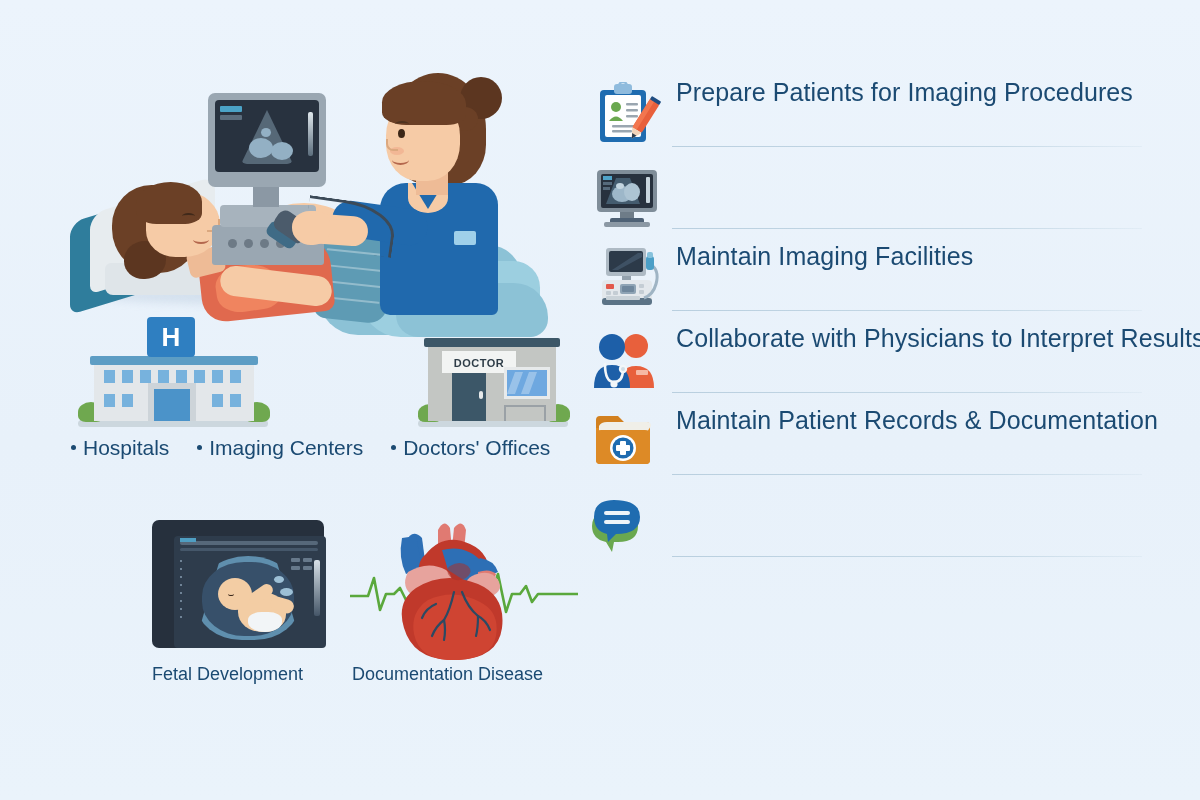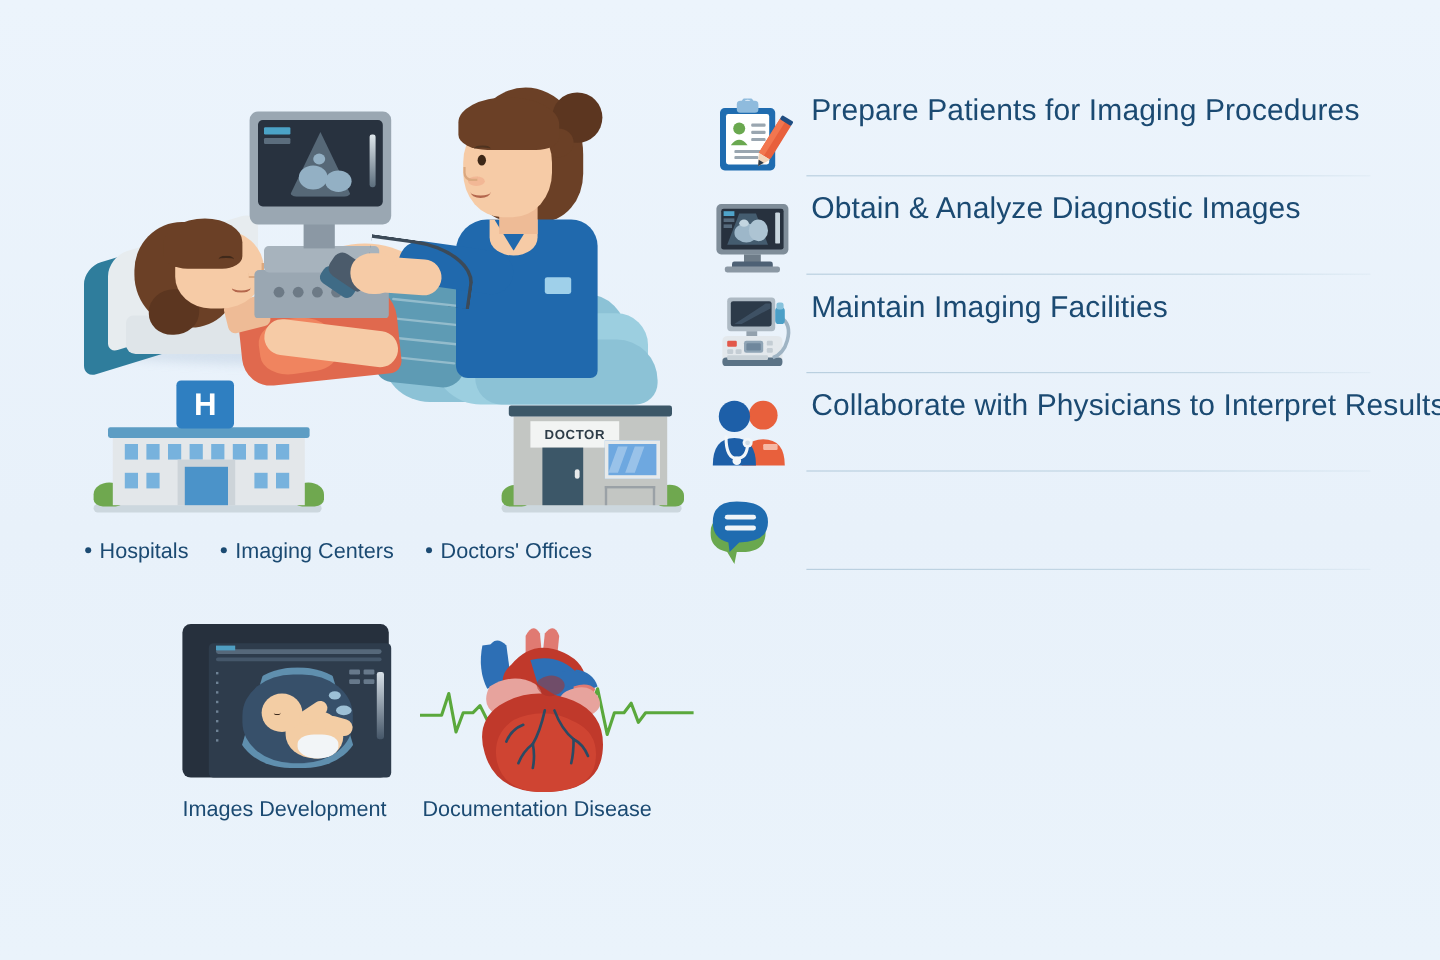--- a/index.html
+++ b/index.html
@@ -611,25 +611,25 @@
   .glass-sheen {
     position: absolute;
     background: rgba(255,255,255,0.30);
     transform: skewX(-20deg);
   }
 
   
   #workplaces {
     position: absolute;
     left: 60px;
-    top: 444px;
+    top: 433px;
     width: 500px;
-    text-align: left;
+    text-align: center;
     color: #1b4a72;
-    font-size: 18px;
+    font-size: 21px;
     line-height: 30px;
   }
   #workplaces .wp-row { white-space: nowrap; }
   .wp-item {
     display: inline-block;
     margin: 0 11px;
   }
   .wp-dot {
     display: inline-block;
     width: 5px; height: 5px;
@@ -1022,21 +1022,21 @@
               <path d="M128 102 q0 12 -2 20"></path>
               <path d="M86 90 q-10 4 -14 14"></path>
             </g>
             <path d="M100 52 q10 -6 18 0 q6 6 -2 12 q-12 6 -18 -4 q-2 -6 2 -8 z" fill="#a8322a" opacity="0.55"></path>
           </g>
         </svg>
       </div>
     </div>
 
     <div id="captions">
-      <div class="cap" id="cap-fetal">Images Development</div>
+      <div class="cap" id="cap-fetal">Fetal Development</div>
       <div class="cap" id="cap-cardio">Documentation Disease</div>
     </div>
   </div>
 
   <div id="duties">
 
     <div class="duty">
       <div class="duty-icon">
         <svg width="72" height="64" viewBox="0 0 72 64">
           <rect x="8" y="8" width="46" height="52" rx="4" fill="#1f6cb0"></rect>
@@ -1074,21 +1074,20 @@
           <ellipse cx="28" cy="22" rx="4" ry="3" fill="#c3d5e0"></ellipse>
           <rect x="11" y="12" width="9" height="4" fill="#4fa3c9"></rect>
           <rect x="11" y="18" width="9" height="3" fill="#566a7c"></rect>
           <rect x="11" y="23" width="7" height="3" fill="#566a7c"></rect>
           <rect x="54" y="13" width="4" height="26" rx="1" fill="#c9d6de"></rect>
           <rect x="28" y="48" width="14" height="8" fill="#6e7c88"></rect>
           <rect x="18" y="54" width="34" height="6" rx="2" fill="#4e6175"></rect>
           <rect x="12" y="58" width="46" height="5" rx="2" fill="#8b98a4"></rect>
         </svg>
       </div>
-      <div class="duty-label">Obtain &amp; Analyze Diagnostic Images</div>
       <div class="duty-rule"></div>
     </div>
 
     <div class="duty">
       <div class="duty-icon">
         <svg width="72" height="64" viewBox="0 0 72 64">
           <rect x="14" y="2" width="40" height="28" rx="3" fill="#aebac4"></rect>
           <rect x="17" y="5" width="34" height="21" rx="2" fill="#2c3a49"></rect>
           <path d="M20 24 l26 -17 l4 0 l0 4 l-24 13 z" fill="#44576c" opacity="0.8"></path>
           <rect x="30" y="30" width="9" height="6" fill="#93a1ad"></rect>
@@ -1122,20 +1121,36 @@
           <path d="M13 36 q0 18 9 18 q9 0 9 -13" fill="none" stroke="#f2f6f9" stroke-width="2.6" stroke-linecap="round"></path>
           <circle cx="22" cy="56" r="3.6" fill="#f2f6f9"></circle>
           <circle cx="31" cy="41" r="4.2" fill="#f2f6f9"></circle>
           <circle cx="31" cy="41" r="2" fill="#d0dde7"></circle>
         </svg>
       </div>
       <div class="duty-label">Collaborate with Physicians to Interpret Results</div>
       <div class="duty-rule"></div>
     </div>
 
+    <div class="duty">
+      <div class="duty-icon">
+        <svg width="72" height="64" viewBox="0 0 72 64">
+          <path d="M4 10 q0 -4 4 -4 l18 0 l6 6 l22 0 q4 0 4 4 l0 10 l-54 0 z" fill="#d2801f"></path>
+          <path d="M4 18 l54 0 l0 32 q0 4 -4 4 l-46 0 q-4 0 -4 -4 z" fill="#e08b24"></path>
+          <path d="M7 16 q2 -4 8 -4 l40 0 q4 0 4 4 l-4 6 l-48 0 z" fill="#f0efe8"></path>
+          <path d="M4 24 q0 -4 5 -4 l44 0 q5 0 5 4 l0 26 q0 4 -4 4 l-46 0 q-4 0 -4 -4 z" fill="#dd8a26"></path>
+          <circle cx="31" cy="38" r="13" fill="#ffffff"></circle>
+          <circle cx="31" cy="38" r="10.5" fill="#1f6cb0"></circle>
+          <rect x="28" y="31" width="6" height="14" rx="1" fill="#ffffff"></rect>
+          <rect x="24" y="35" width="14" height="6" rx="1" fill="#ffffff"></rect>
+        </svg>
+      </div>
+      <div class="duty-label">Maintain Patient Records &amp; Documentation</div>
+      <div class="duty-rule"></div>
+    </div>
 
     <div class="duty">
       <div class="duty-icon">
         <svg width="72" height="64" viewBox="0 0 72 64">
           <path d="M24 18 q22 0 22 16 q0 16 -20 16 l-4 0 l-2 10 l-6 -10 q-14 -3 -14 -16 q0 -16 24 -16 z" fill="#6aa84f"></path>
           <path d="M22 8 q26 0 26 17 q0 17 -24 17 l-8 8 l-1 -8 q-13 -3 -13 -17 q0 -17 20 -17 z" fill="#1f6cb0"></path>
           <rect x="12" y="19" width="26" height="4" rx="2" fill="#eef4f8"></rect>
           <rect x="12" y="28" width="26" height="4" rx="2" fill="#eef4f8"></rect>
         </svg>
       </div>

